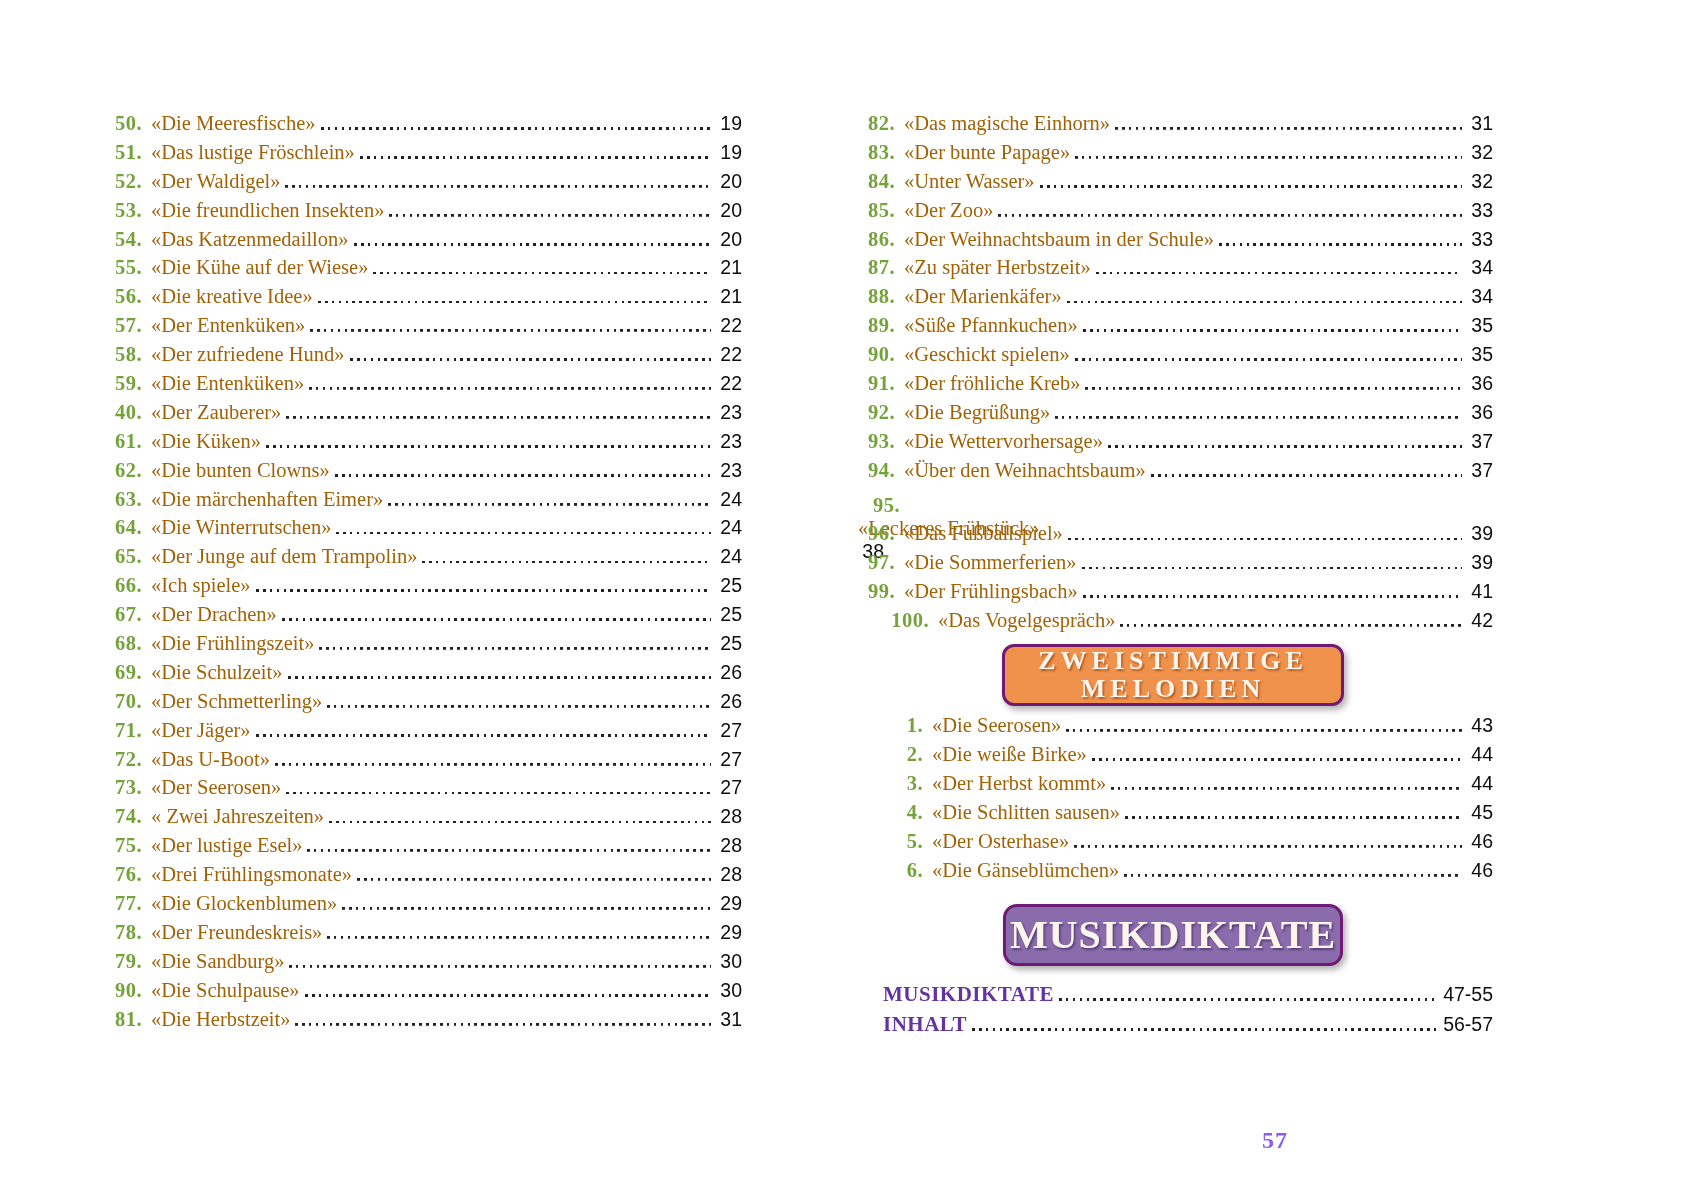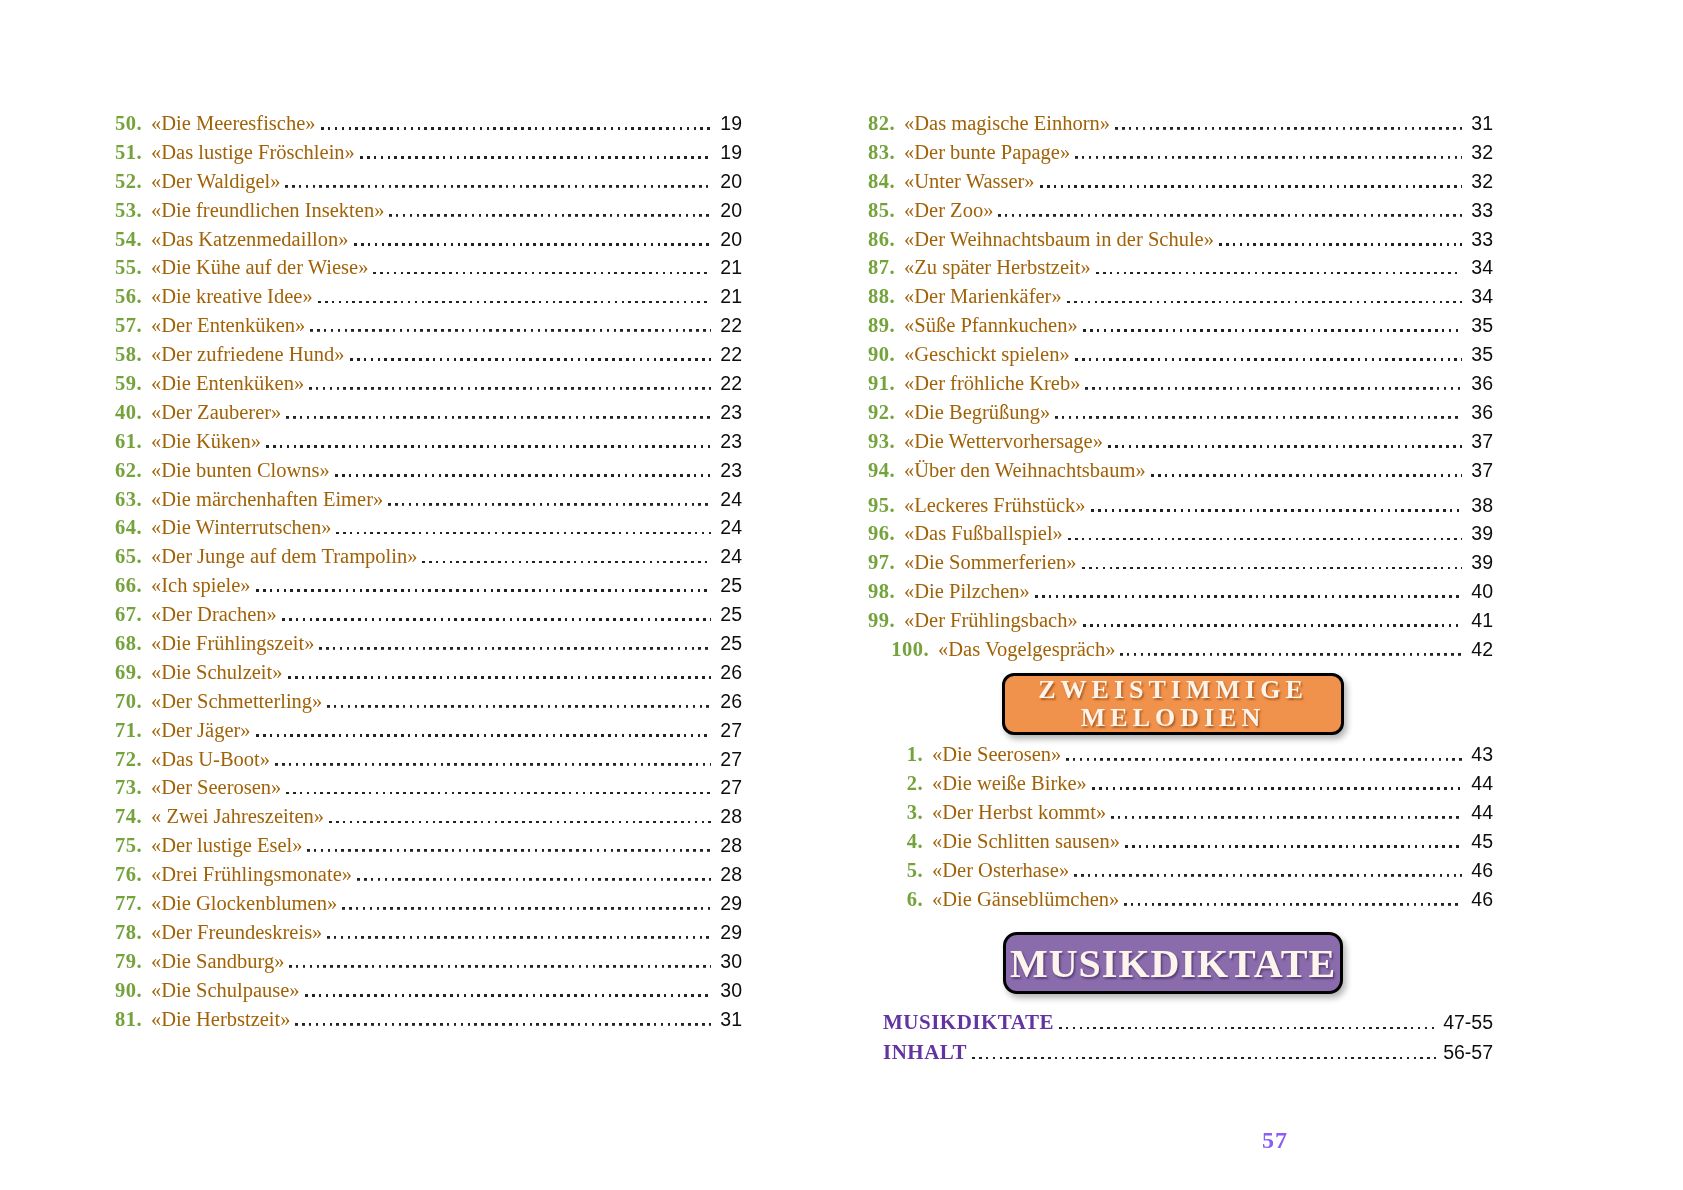--- a/index.html
+++ b/index.html
@@ -44,36 +44,36 @@
   }
   .pg {
     font-family: "Liberation Sans", sans-serif;
     font-size: 19.5px;
     color: #0d0d0d;
     min-width: 26px;
     text-align: right;
   }
 
   
-  #right-entries .toc-row:nth-child(14) { margin-top: 6px; }
+  #right-entries .toc-row:nth-child(14) { margin-top: 6px; flex-direction: column; }
   
   #right-entries .toc-row:last-child { padding-left: 34px; }
 
   #melodien-entries { padding-left: 44px; margin-top: 8px; }
   #melodien-entries .num { min-width: 26px; }
 
   .badge {
     display: flex;
     flex-direction: column;
     align-items: center;
     justify-content: center;
     text-align: center;
     margin: 10px auto 2px auto;
     color: #fdf5ec;
-    border: 3px solid #000000;
+    border: 3px solid #701a75;
     box-shadow: 3px 4px 6px rgba(0,0,0,0.30);
     font-weight: 700;
   }
   .badge-orange {
     width: 336px;
     min-height: 48px;
     background: #f0924b;
     border-radius: 12px;
     font-size: 26px;
     letter-spacing: 5px;
@@ -451,26 +451,20 @@
     <span class="pg">39</span>
   </div>
 
   <div class="toc-row">
     <span class="num">97.</span>
     <span class="title">«Die Sommerferien»</span>
     <span class="dots"></span>
     <span class="pg">39</span>
   </div>
 
-  <div class="toc-row">
-    <span class="num">98.</span>
-    <span class="title">«Die Pilzchen»</span>
-    <span class="dots"></span>
-    <span class="pg">40</span>
-  </div>
 
   <div class="toc-row">
     <span class="num">99.</span>
     <span class="title">«Der Frühlingsbach»</span>
     <span class="dots"></span>
     <span class="pg">41</span>
   </div>
 
   <div class="toc-row">
     <span class="num">100.</span>

